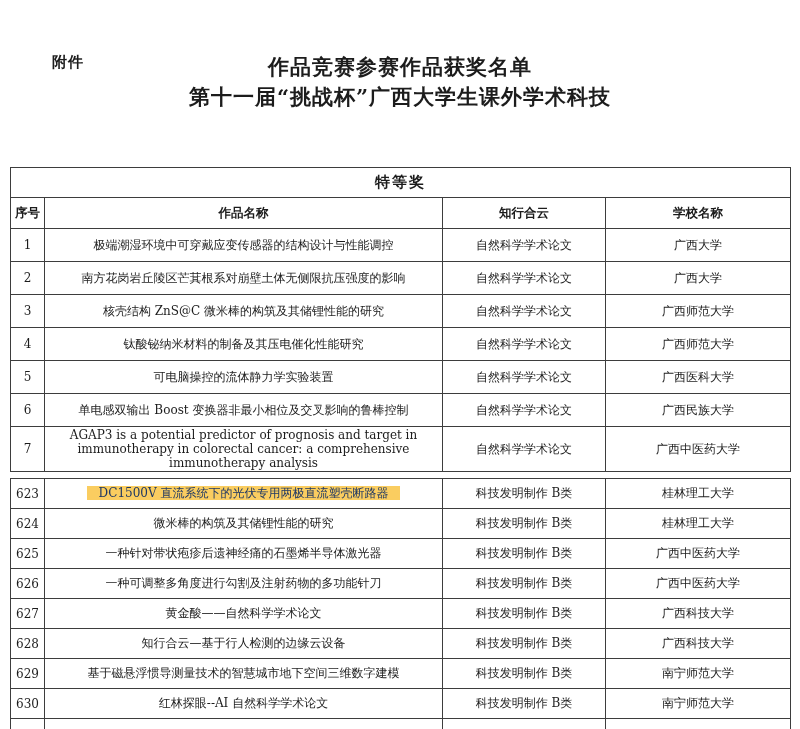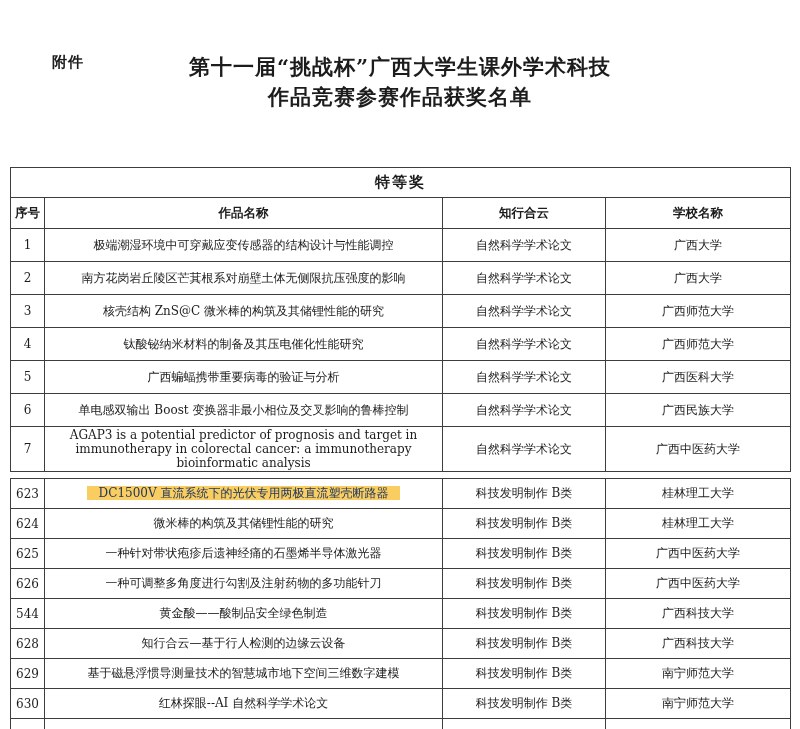--- a/index.html
+++ b/index.html
@@ -46,22 +46,22 @@
   }
 </style>
 </head>
 <body>
 
 <div class="page">
 
   <div class="attachment">附件</div>
 
   <div class="doc-title">
+    <div>作品竞赛参赛作品获奖名单</div>
     <div>第十一届“挑战杯”广西大学生课外学术科技</div>
-    <div>作品竞赛参赛作品获奖名单</div>
   </div>
 
   <div class="table-wrap">
 
     <table id="table-top">
       <colgroup>
           <col class="c-no">
           <col class="c-name">
           <col class="c-cat">
           <col class="c-school">
@@ -97,33 +97,33 @@
             <td>广西师范大学</td>
           </tr>
           <tr>
             <td>4</td>
             <td>钛酸铋纳米材料的制备及其压电催化性能研究</td>
             <td>自然科学学术论文</td>
             <td>广西师范大学</td>
           </tr>
           <tr>
             <td>5</td>
-            <td>广西蝙蝠携带重要病毒的验证与分析</td>
+            <td>可电脑操控的流体静力学实验装置</td>
             <td>自然科学学术论文</td>
             <td>广西医科大学</td>
           </tr>
           <tr>
             <td>6</td>
             <td>单电感双输出 Boost 变换器非最小相位及交叉影响的鲁棒控制</td>
             <td>自然科学学术论文</td>
             <td>广西民族大学</td>
           </tr>
           <tr class="tall">
             <td>7</td>
-            <td>AGAP3 is a potential predictor of prognosis and target in immunotherapy in colorectal cancer: a immunotherapy bioinformatic analysis</td>
+            <td>AGAP3 is a potential predictor of prognosis and target in immunotherapy in colorectal cancer: a comprehensive immunotherapy analysis</td>
             <td>自然科学学术论文</td>
             <td>广西中医药大学</td>
           </tr>
         </tbody>
     </table>
 
     <div class="gap"></div>
 
     <table id="table-bottom">
       <colgroup>
@@ -151,22 +151,22 @@
             <td>科技发明制作 B类</td>
             <td>广西中医药大学</td>
           </tr>
           <tr>
             <td>626</td>
             <td>一种可调整多角度进行勾割及注射药物的多功能针刀</td>
             <td>科技发明制作 B类</td>
             <td>广西中医药大学</td>
           </tr>
           <tr>
-            <td>544</td>
-            <td>黄金酸——酸制品安全绿色制造</td>
+            <td>627</td>
+            <td>黄金酸——自然科学学术论文</td>
             <td>科技发明制作 B类</td>
             <td>广西科技大学</td>
           </tr>
           <tr>
             <td>628</td>
             <td>知行合云—基于行人检测的边缘云设备</td>
             <td>科技发明制作 B类</td>
             <td>广西科技大学</td>
           </tr>
           <tr>

